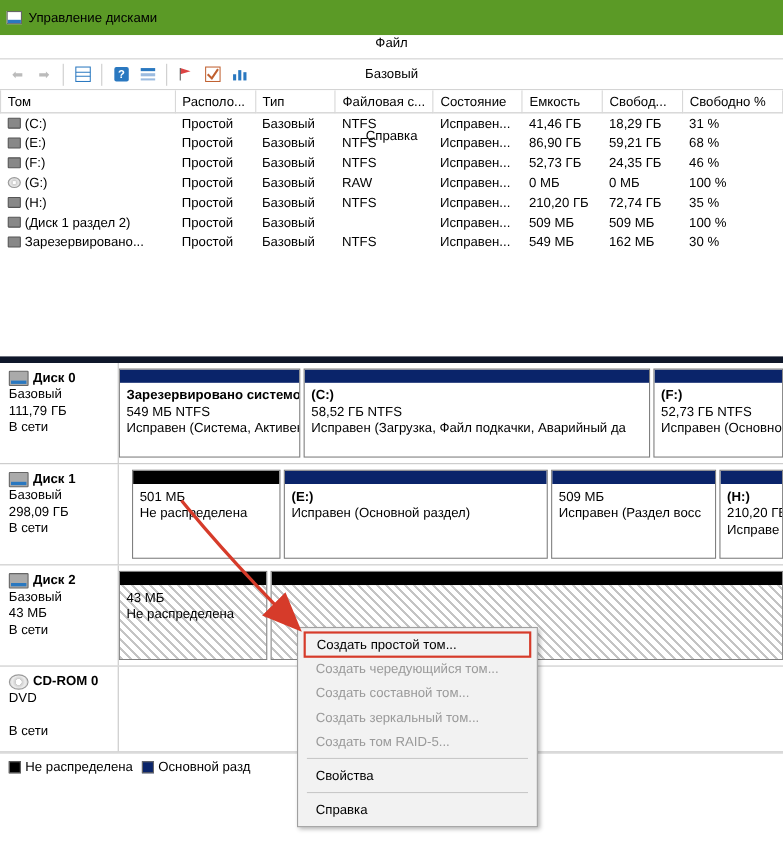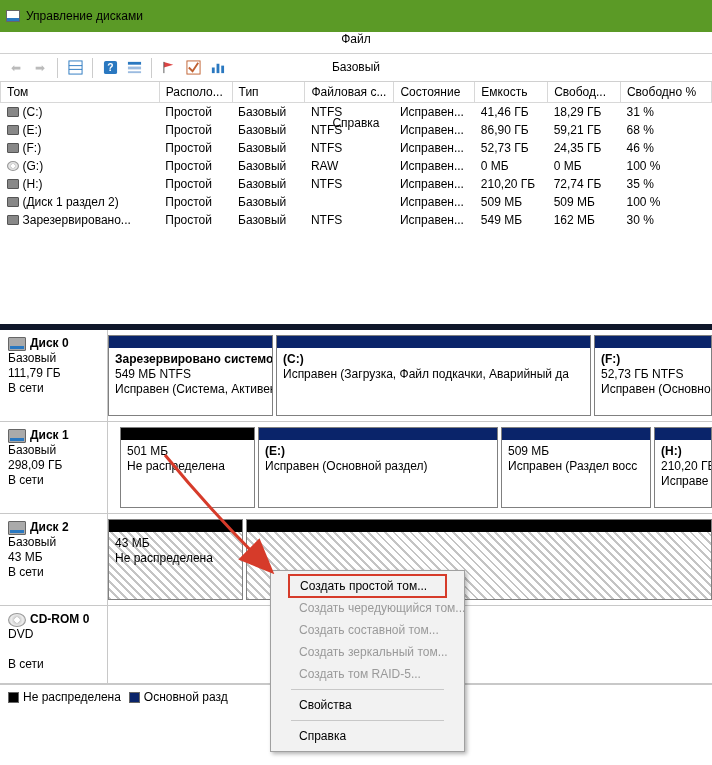--- a/index.html
+++ b/index.html
@@ -165,25 +165,25 @@
   }
   .legend .sw {
     display:inline-block; width:11px; height:11px; vertical-align:middle;
     margin-right:4px; border:1px solid #666;
   }
   
   .ctx-menu {
     position:absolute;
     left: 270px;
     top: 570px;
-    width: 195px;
+    width: 219px;
     background:#f2f2f2;
     border:1px solid #a0a0a0;
     box-shadow: 2px 2px 4px rgba(0,0,0,0.3);
-    padding: 4px 16px;
+    padding: 4px 4px;
     z-index: 20;
   }
   .ctx-item {
     padding: 4px 12px;
     color:#000;
     white-space:nowrap;
   }
   .ctx-item.disabled { color:#9a9a9a; }
   .ctx-item.hl {
     border: 2px solid #d63b2a;
@@ -379,20 +379,21 @@
             <div class="part-body">
               <div class="pname">Зарезервировано системой</div>
               <div>549 МБ NTFS</div>
               <div>Исправен (Система, Активен</div>
             </div>
           </div>
           <div class="part" style="flex: 1 1 300px;">
             <div class="part-top blue"></div>
             <div class="part-body">
               <div class="pname">(C:)</div>
+              <div>58,52 ГБ NTFS</div>
               <div>Исправен (Загрузка, Файл подкачки, Аварийный да</div>
             </div>
           </div>
           <div class="part" style="flex: 0 0 118px;">
             <div class="part-top blue"></div>
             <div class="part-body">
               <div class="pname">(F:)</div>
               <div>52,73 ГБ NTFS</div>
               <div>Исправен (Основной р</div>
             </div>

